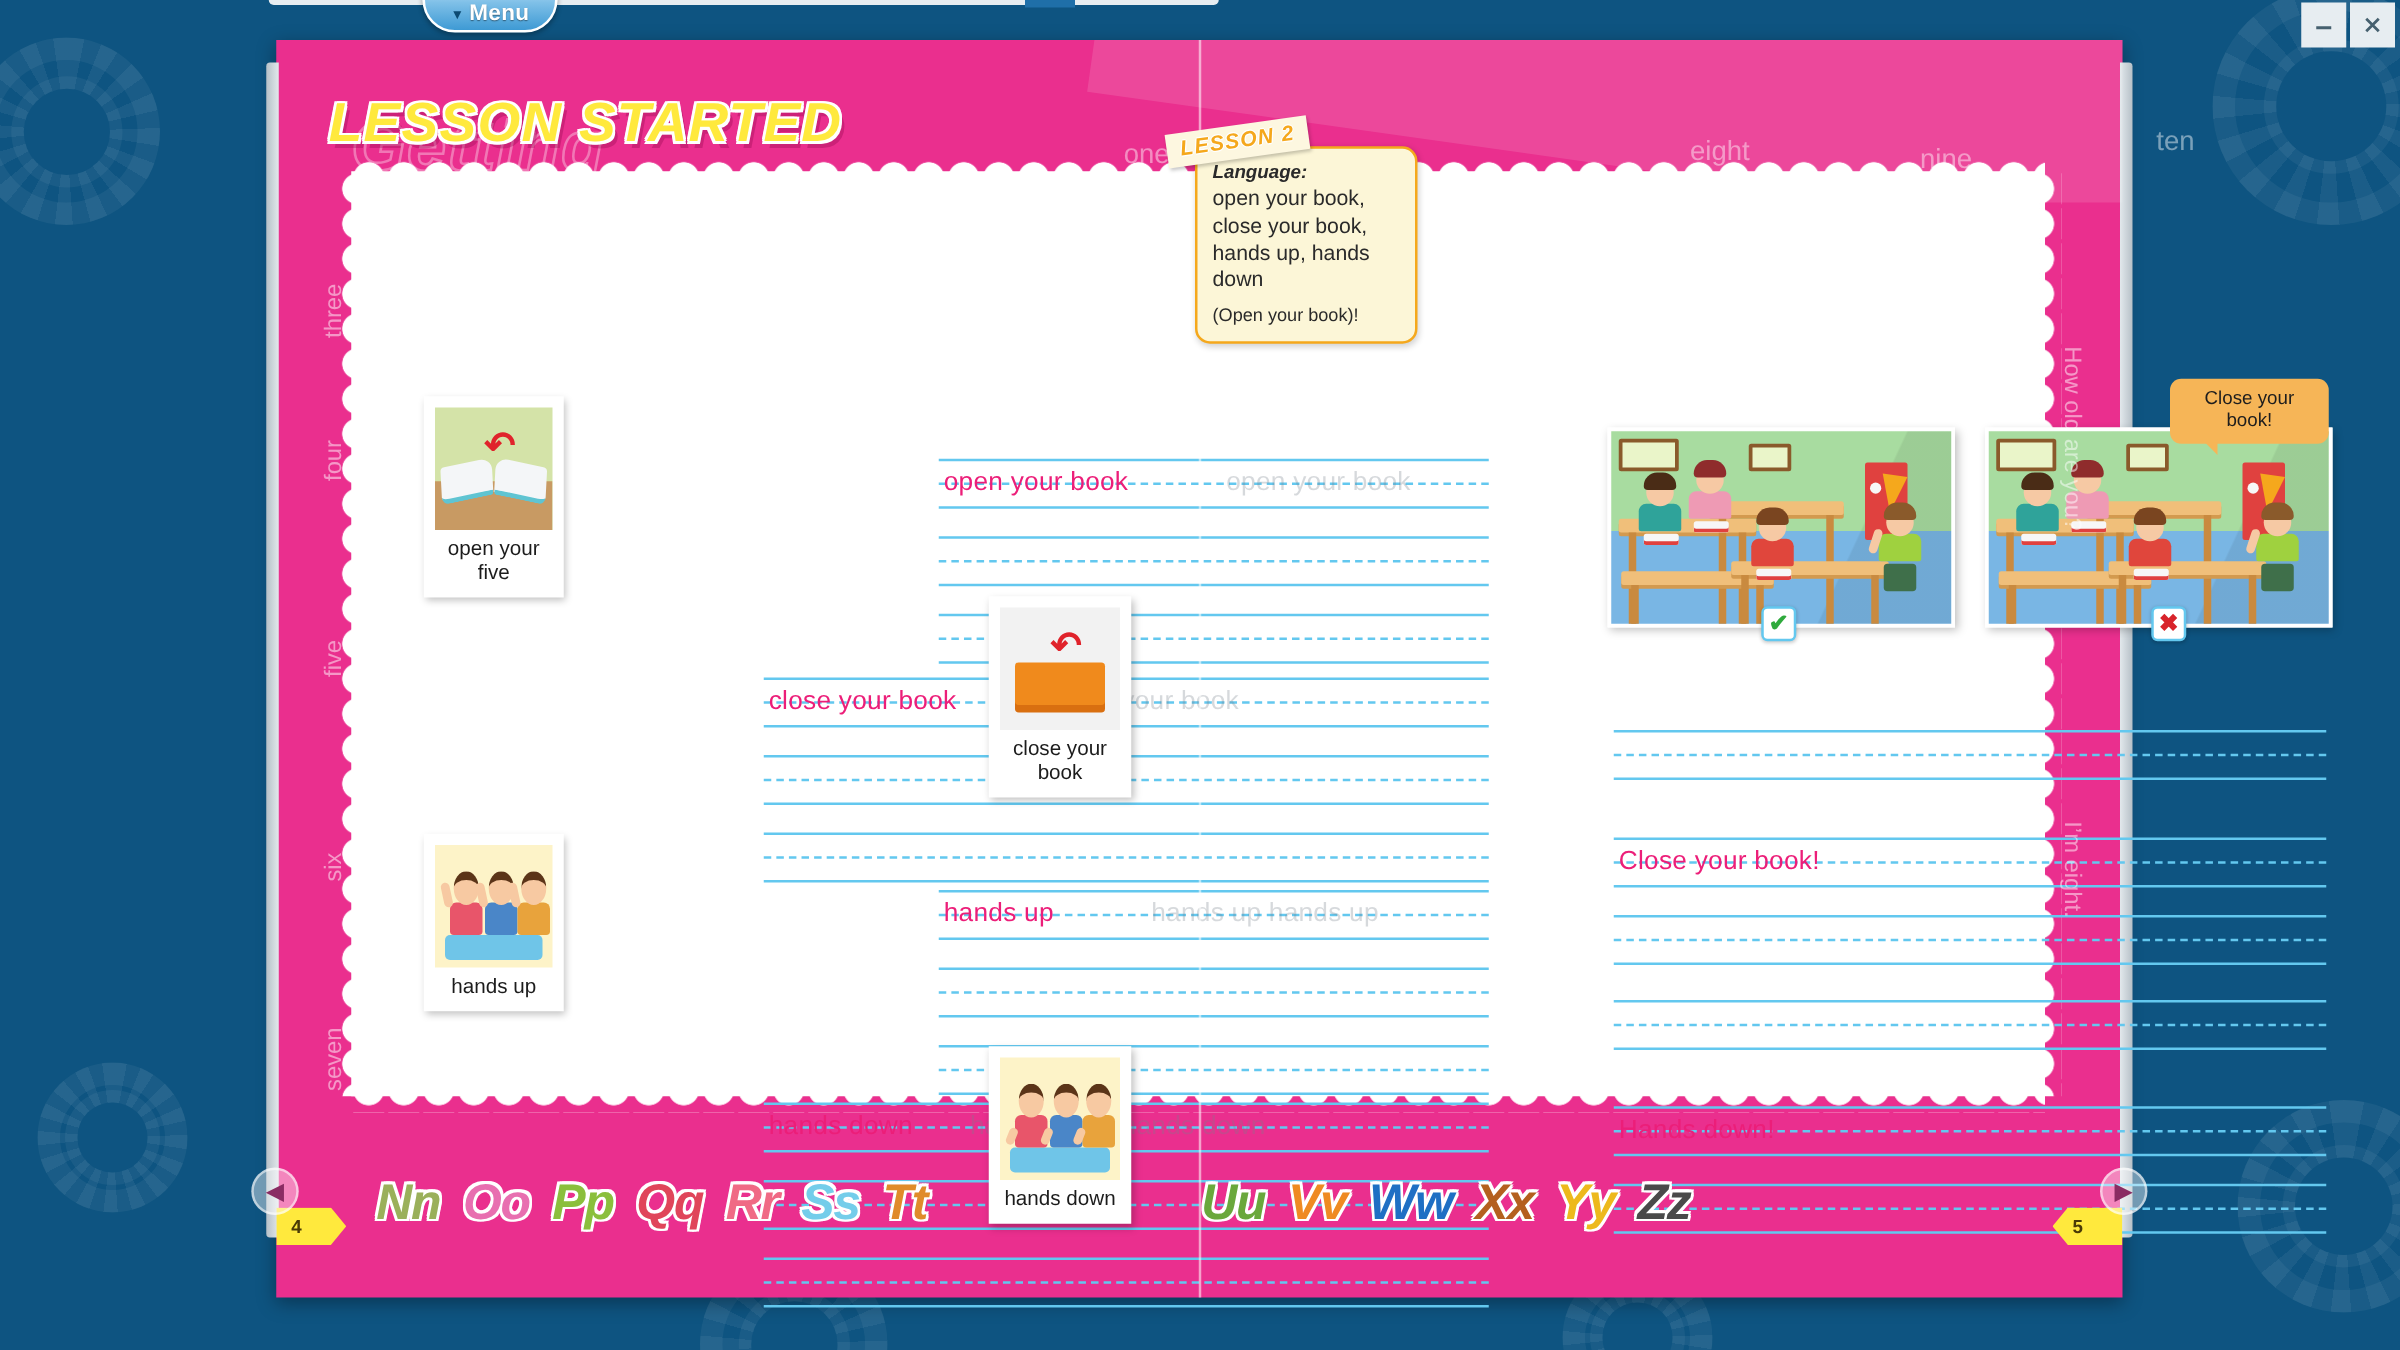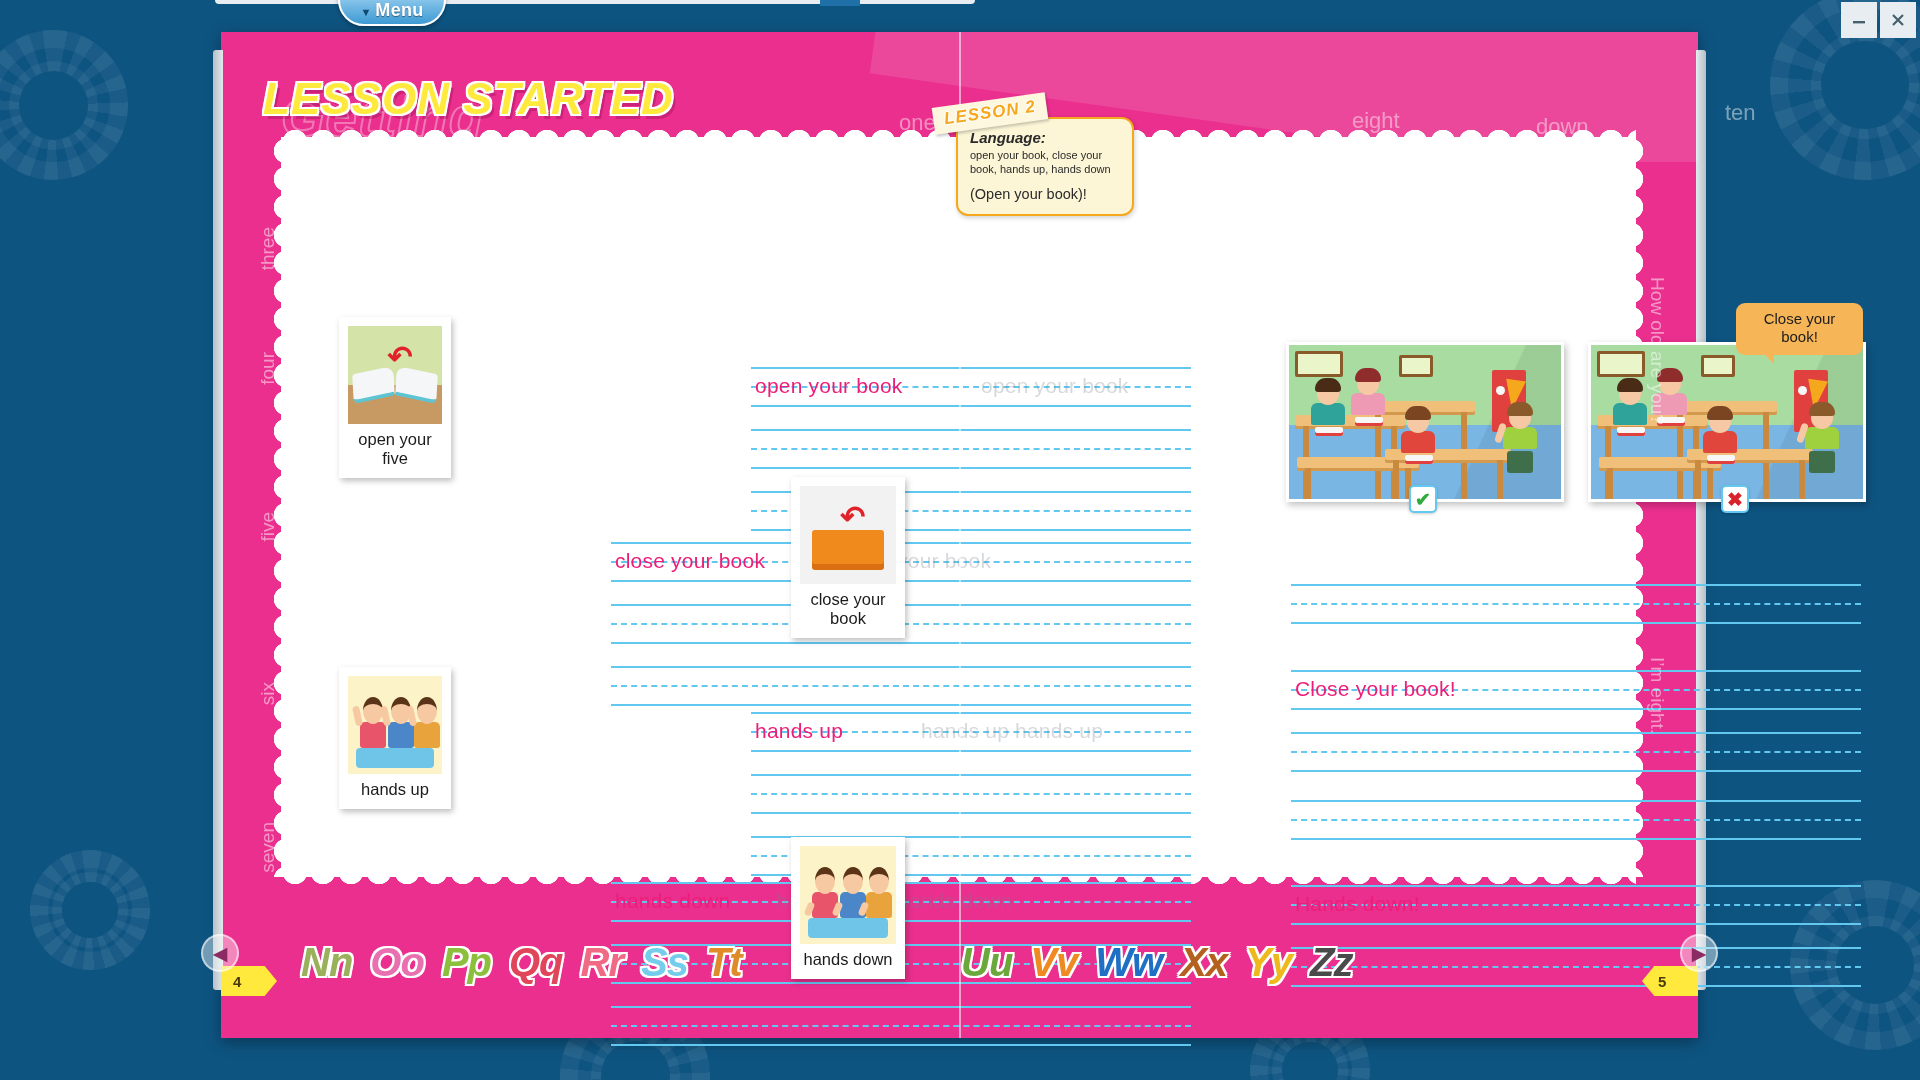--- a/index.html
+++ b/index.html
@@ -217,21 +217,21 @@
     border-radius: 12px;
     padding: 10px 12px 12px;
     z-index: 11;
     box-shadow: 1px 2px 5px rgba(0,0,0,0.18);
   }
   #language-box .lb-head {
     font-size: 15px; font-weight: bold; font-style: italic;
     color: #2a2a2a; margin-bottom: 2px;
   }
   #language-box .lb-body {
-    font-size: 11px; color: #2a2a2a; line-height: 1.28;
+    font-size: 17px; color: #2a2a2a; line-height: 1.28;
   }
   #language-box .lb-cue {
     font-size: 14.5px; color: #2a2a2a; margin-top: 10px;
   }
 
   
   .side-word {
     position: absolute; z-index: 5;
     color: rgba(255,255,255,0.5);
     font-size: 19px;
@@ -511,21 +511,21 @@
     <div id="title-wrap">
       <div id="ghost-title">Getting
 Start</div>
       <div id="main-title">LESSON STARTED</div>
     </div>
 
     <div id="num-wms">
         <div class="num-wm" style="left: 678px; top: 78px;">one</div>
         <div class="num-wm" style="left: 635px; top: 105px;">two</div>
         <div class="num-wm" style="left: 1131px; top: 76px;">eight</div>
-        <div class="num-wm" style="left: 1315px; top: 82px;">down</div>
+        <div class="num-wm" style="left: 1315px; top: 82px;">nine</div>
         <div class="num-wm" style="left: 1504px; top: 68px;">ten</div>
       </div>
 
     <div id="lesson-badge">
       <span>LESSON 2</span>
     </div>
 
     <div id="language-box">
       <div class="lb-head">Language:</div>
       <div class="lb-body">open your book, close your book, hands up, hands down</div>

